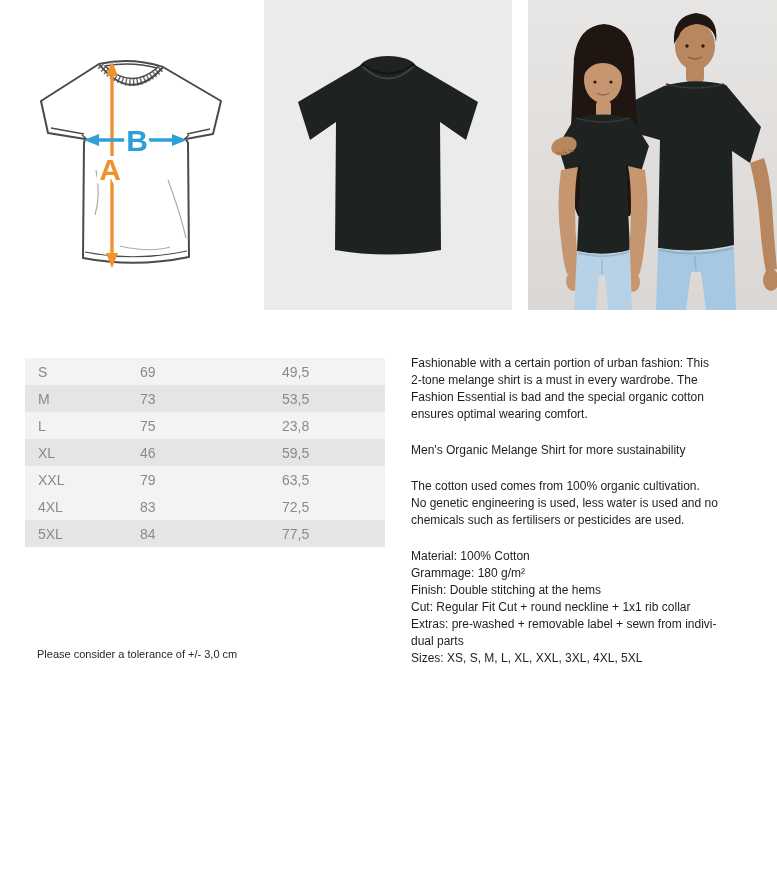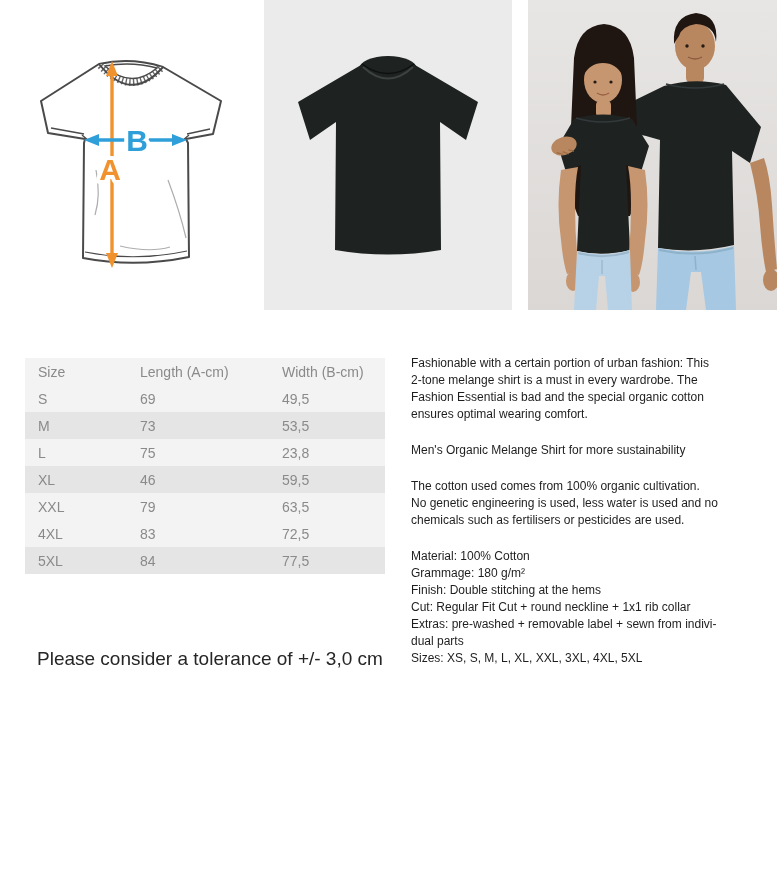--- a/index.html
+++ b/index.html
@@ -17,21 +17,21 @@
   .sizetable{position:absolute;left:25px;top:358px;width:360px;
              font-size:14px;color:var(--table-text,#8A8A8A);}
   .trow{display:flex;height:27px;align-items:center;}
   .trow.light{background:var(--row-light,#F4F3F3);}
   .trow.dark{background:var(--row-dark,#E6E5E5);}
   .tcell{white-space:nowrap;}
   .tcell.c0{width:115px;padding-left:13px;box-sizing:border-box;}
   .tcell.c1{width:142px;}
   .tcell.c2{flex:1;}
 
-  .tolerance{position:absolute;left:37px;top:648px;font-size:19px;
+  .tolerance{position:absolute;left:37px;top:648px;font-size:11px;
              color:#262626;}
 
   
   .desc{position:absolute;left:411px;top:355px;width:362px;
         font-size:12px;line-height:17px;color:var(--body-text,#1E1E1E);}
   .desc p{margin:0 0 19px 0;}
 
   .measure-label{font-family:"Liberation Sans","DejaVu Sans",sans-serif;
                  font-weight:bold;font-size:30px;text-anchor:middle;
                  paint-order:stroke;stroke:#ffffff;stroke-width:8px;
@@ -156,25 +156,20 @@
 
       <g transform="rotate(-18 36 146)">
         <ellipse cx="36" cy="146" rx="13" ry="9" fill="var(--skin-man)"></ellipse>
         <path d="M27,150 l6,4 M33,151 l5,4 M39,151 l5,3" stroke="#9A6B44" stroke-width="1.2" fill="none"></path>
       </g>
     </svg>
   </div>
 
   <div class="sizetable" id="size-table">
       <div class="trow light">
-        <div class="tcell c0">Size</div>
-        <div class="tcell c1">Length (A-cm)</div>
-        <div class="tcell c2">Width (B-cm)</div>
-      </div>
-      <div class="trow light">
         <div class="tcell c0">S</div>
         <div class="tcell c1">69</div>
         <div class="tcell c2">49,5</div>
       </div>
       <div class="trow dark">
         <div class="tcell c0">M</div>
         <div class="tcell c1">73</div>
         <div class="tcell c2">53,5</div>
       </div>
       <div class="trow light">

